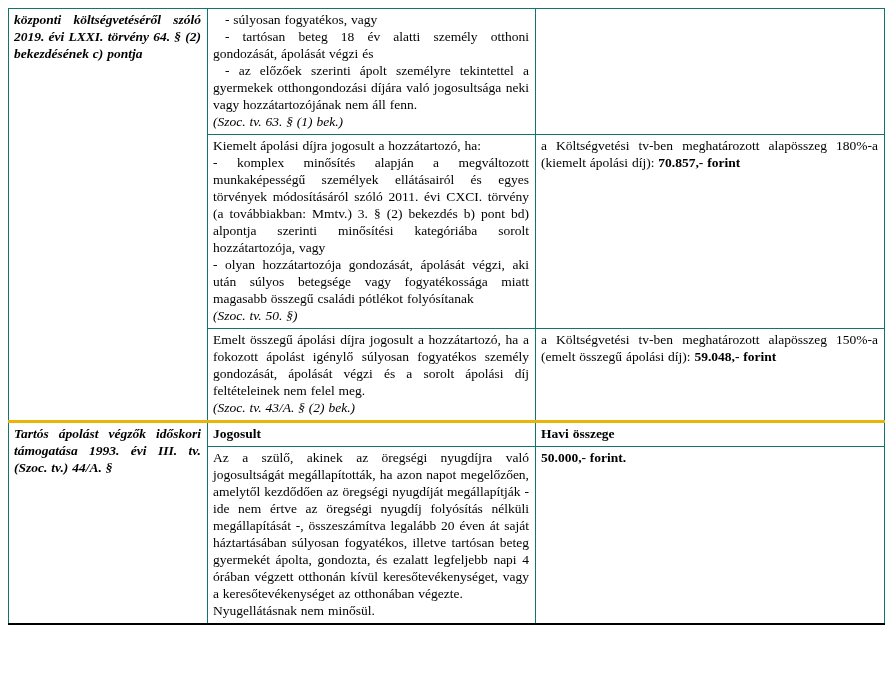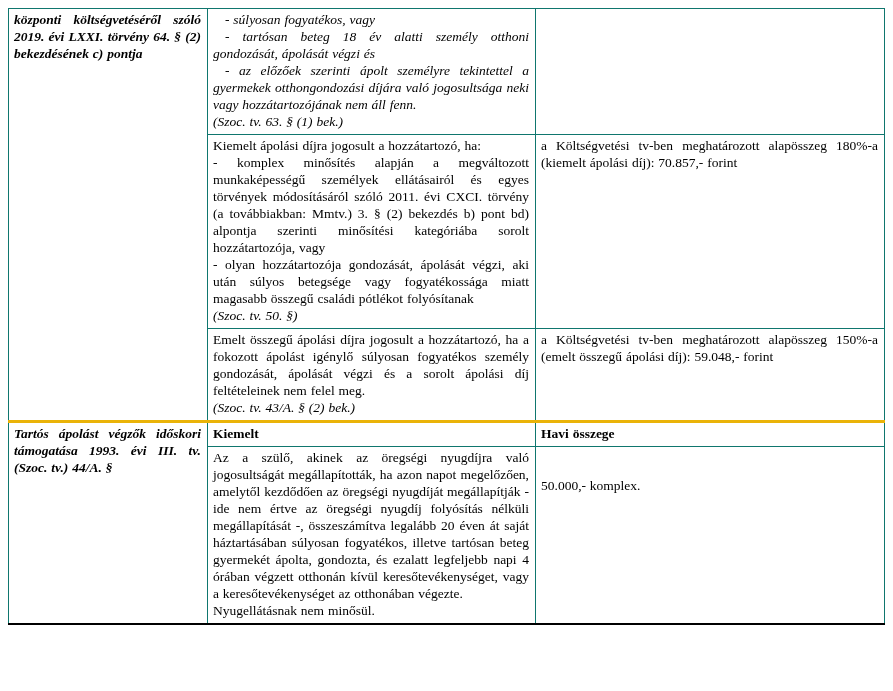--- a/index.html
+++ b/index.html
@@ -30,34 +30,34 @@
     vertical-align: top;
     padding: 2px 6px 4px 5px;
     font-family: "Liberation Serif", "DejaVu Serif", serif;
     font-size: 13.5px;
     line-height: 17px;
     color: #000;
     text-align: justify;
     word-spacing: 0.5px;
   }
   p { margin: 0; }
-  .indent { text-indent: 12px; font-style: italic; }
+  .indent { text-indent: 12px; }
   .cite { font-style: italic; }
   .left-cell {
     font-weight: bold;
     font-style: italic;
   }
   tr.section-divider td {
     border-top: 3px solid #eab308;
   }
   .header-cell {
     font-weight: bold;
     text-align: left;
   }
-  .amount { font-weight: normal; margin-top: 28px; }
+  .amount { font-weight: bold; }
   .amount-cell { }
 </style>
 </head>
 <body>
 
 <div class="doc">
   <table class="benefits-table">
     <colgroup>
       <col class="c1">
       <col class="c2">
@@ -99,29 +99,29 @@
       </td>
       <td class="amount-cell">
         <p><span>a Költségvetési tv-ben meghatározott alapösszeg 150%-a (emelt összegű ápolási díj): </span><span class="amount">59.048,- forint</span></p>
       </td>
     </tr>
 
     <tr class="section-divider">
       <td rowspan="2" class="left-cell">
         <p>Tartós ápolást végzők időskori támogatása 1993. évi III. tv. (Szoc. tv.) 44/A. §</p>
       </td>
-      <td class="header-cell">Kiemelt</td>
+      <td class="header-cell">Jogosult</td>
       <td class="header-cell">Havi összege</td>
     </tr>
 
     <tr>
       <td>
         <p>Az a szülő, akinek az öregségi nyugdíjra való jogosultságát megállapították, ha azon napot megelőzően, amelytől kezdődően az öregségi nyugdíját megállapítják - ide nem értve az öregségi nyugdíj folyósítás nélküli megállapítását -, összeszámítva legalább 20 éven át saját háztartásában súlyosan fogyatékos, illetve tartósan beteg gyermekét ápolta, gondozta, és ezalatt legfeljebb napi 4 órában végzett otthonán kívül keresőtevékenységet, vagy a keresőtevékenységet az otthonában végezte.</p>
         <p>Nyugellátásnak nem minősül.</p>
       </td>
       <td>
-        <p class="amount">50.000,- komplex.</p>
+        <p class="amount">50.000,- forint.</p>
       </td>
     </tr>
 
   </tbody>
     </table>
 </div>
 
 </body></html>

